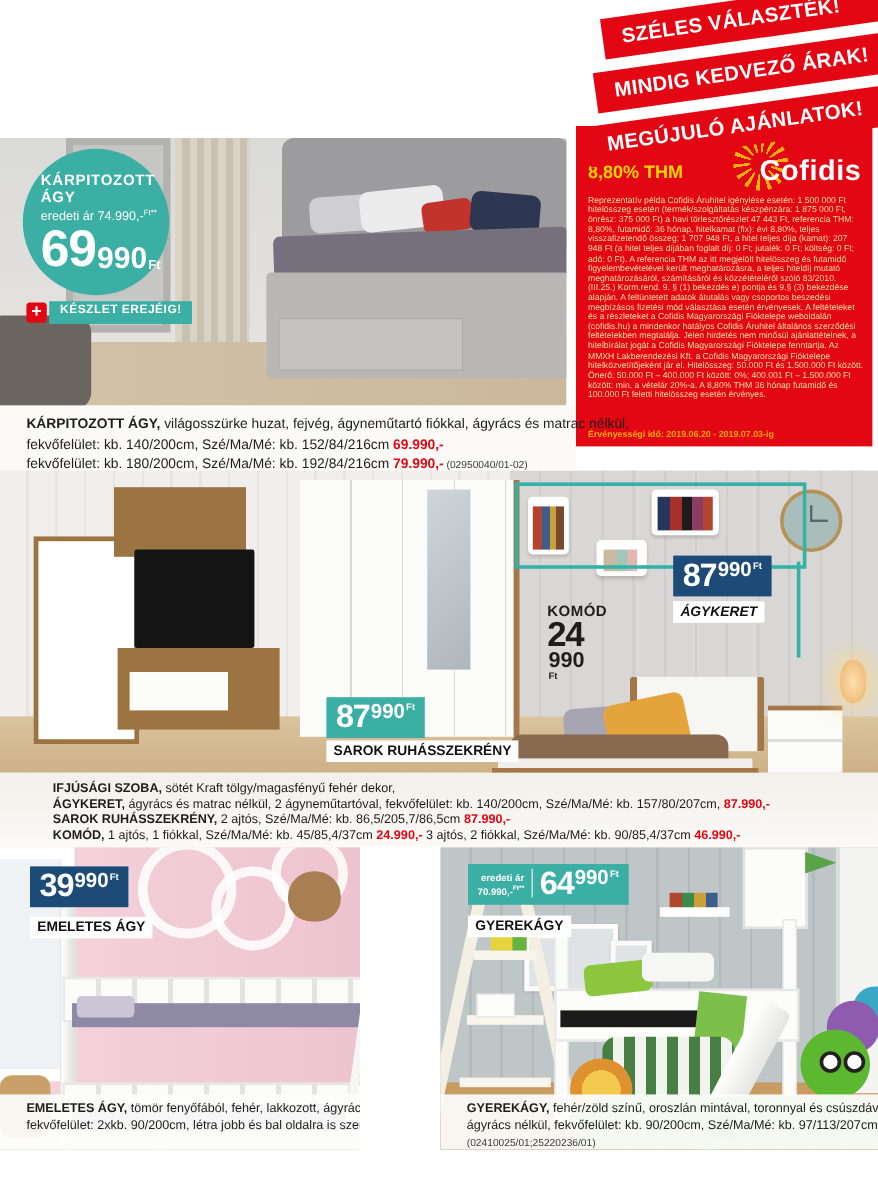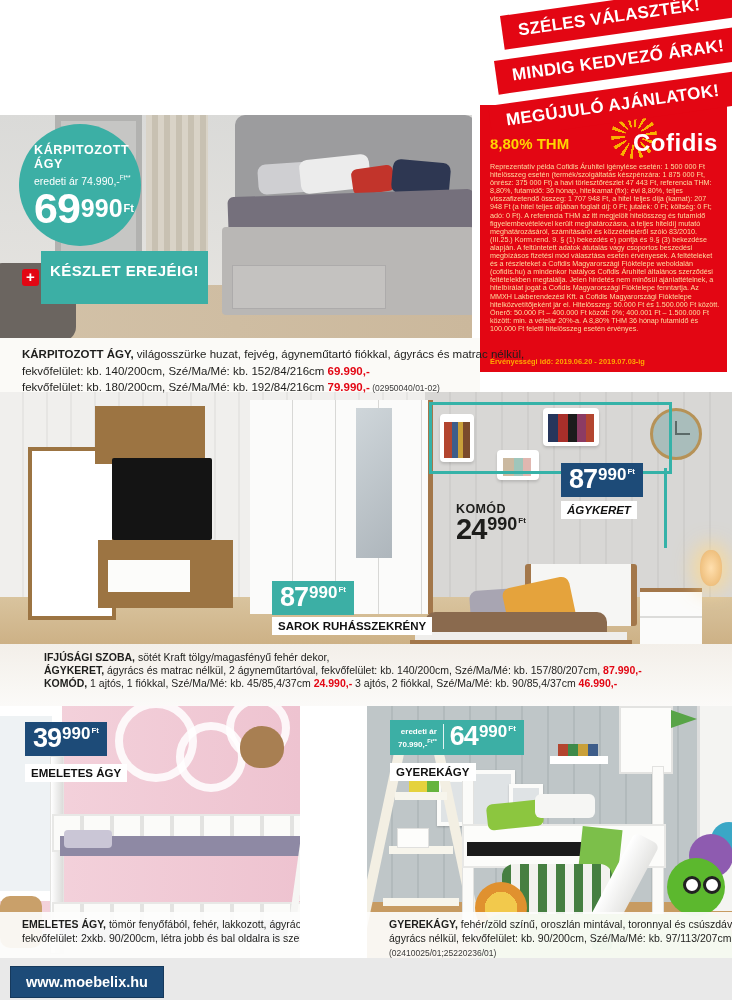--- a/index.html
+++ b/index.html
@@ -143,44 +143,44 @@
   #s4-rug{left:112px;top:208px;width:253px;height:44px;background:#8fc854;border-radius:24px 24px 0 0;}
   #s4-dice{left:225px;top:224px;width:20px;height:20px;background:#4fae2a;border-radius:4px;}
 
   
   .circle-badge{position:absolute;left:19px;top:124px;width:122px;height:122px;border-radius:50%;
     background:#3cafa5;color:#fff;z-index:5;padding:0;display:flex;flex-direction:column;justify-content:center;}
   .cb-inner{padding-left:15px;}
   .cb-title{font-size:12.5px;font-weight:800;letter-spacing:.6px;line-height:14px;width:92px;}
   .cb-orig{font-size:10.5px;margin-top:3px;}
   .cb-orig .ssup{font-size:6.5px;vertical-align:super;}
-  .cb-price{display:flex;align-items:center;margin-top:2px;}
+  .cb-price{display:flex;align-items:flex-end;margin-top:2px;}
   .cb-price .n1{font-size:43px;font-weight:800;line-height:38px;letter-spacing:-1px;}
   .cb-price .n2{font-size:25px;font-weight:800;line-height:24px;margin-left:1px;}
   .cb-price .n3{font-size:11px;font-weight:700;margin-left:1px;margin-top:0;}
   .stock{position:absolute;left:22px;top:251px;display:flex;align-items:center;z-index:5;}
   .plus{width:17px;height:17px;background:#e30613;color:#fff;font-weight:900;font-size:15px;line-height:16px;text-align:center;border-radius:3px;}
-  .pill{height:29px;background:#3cafa5;color:#fff;font-size:15px;font-weight:800;line-height:16px;padding:12px 9px;margin-left:2px;letter-spacing:.4px;}
+  .pill{height:19px;background:#3cafa5;color:#fff;font-size:10px;font-weight:800;line-height:16px;padding:0 9px;margin-left:2px;letter-spacing:.4px;}
 
   
   .pbadge{position:absolute;background:#1d4b78;color:#fff;padding:4px 8px 6px 8px;display:flex;align-items:flex-start;z-index:5;}
   .pbadge.teal{background:#3cafa5;}
   .pbadge .n1{font-size:27px;font-weight:800;line-height:24px;letter-spacing:-1px;}
   .pbadge .n2{font-size:17px;font-weight:800;line-height:16px;margin-left:1px;}
   .pbadge .n3{font-size:8px;font-weight:700;margin-left:1px;}
   .chip{position:absolute;background:#fff;color:#111;font-weight:800;font-size:11.5px;padding:3px 6px;z-index:5;white-space:nowrap;}
   #b-agykeret{left:561px;top:71px;}  #c-agykeret{left:561px;top:109px;font-style:italic;}
   #b-sarok{left:272px;top:189px;}    #c-sarok{left:272px;top:225px;}
   #b-emeletes{left:25px;top:16px;}   #c-emeletes{left:25px;top:58px;}
   #b-gyerek{left:23px;top:14px;}     #c-gyerek{left:23px;top:57px;}
   .orig-col{font-size:8px;line-height:9.5px;font-weight:700;text-align:right;padding:3px 6px 0 0;margin-right:6px;border-right:1px solid rgba(255,255,255,.85);white-space:nowrap;}
   .orig-col .ssup{font-size:5.5px;vertical-align:super;}
   .komod{position:absolute;left:456px;top:110px;color:#1d1d1b;z-index:5;}
   .komod-label{font-size:12.5px;font-weight:800;letter-spacing:.4px;}
-  .komod-price{display:flex;align-items:flex-start;}
+  .komod-price{display:flex;align-items:flex-start;flex-direction:column;}
   .komod-price .n1{font-size:29px;font-weight:800;line-height:26px;letter-spacing:-1px;}
   .komod-price .n2{font-size:18px;font-weight:800;line-height:17px;margin-left:1px;}
   .komod-price .n3{font-size:8px;font-weight:700;margin-left:1px;}
 
   
   .desc{position:absolute;color:#1d1d1b;z-index:2;}
   #desc1{left:0;top:338px;width:480px;height:54px;background:#fbfaf7;padding:8px 0 0 22px;box-sizing:border-box;}
   #desc1 .dline{font-size:11.5px;line-height:16.5px;}
   #desc2{left:0;top:644px;width:732px;height:62px;background:linear-gradient(180deg,#f3efe9,#fbfaf8);padding:7px 0 0 44px;box-sizing:border-box;}
   #desc2 .dline{font-size:10.5px;line-height:13px;}
@@ -309,20 +309,21 @@
       <span class="n1">87</span>
       <span class="n2">990</span>
       <span class="n3">Ft</span>
     </div>
     <div class="chip" id="c-sarok">SAROK RUHÁSSZEKRÉNY</div>
   </div>
 
   <div class="desc" id="desc2">
     <p class="dline"><span class="dlead">IFJÚSÁGI SZOBA,</span><span> sötét Kraft tölgy/magasfényű fehér dekor,</span></p>
     <p class="dline"><span class="dlead">ÁGYKERET,</span><span> ágyrács és matrac nélkül, 2 ágyneműtartóval, fekvőfelület: kb. 140/200cm, Szé/Ma/Mé: kb. 157/80/207cm, </span><span class="dprice">87.990,-</span></p>
+    <p class="dline"><span class="dlead">SAROK RUHÁSSZEKRÉNY,</span><span> 2 ajtós, Szé/Ma/Mé: kb. 86,5/205,7/86,5cm </span><span class="dprice">87.990,-</span></p>
     <p class="dline"><span class="dlead">KOMÓD,</span><span> 1 ajtós, 1 fiókkal, Szé/Ma/Mé: kb. 45/85,4/37cm </span><span class="dprice">24.990,-</span><span> 3 ajtós, 2 fiókkal, Szé/Ma/Mé: kb. 90/85,4/37cm </span><span class="dprice">46.990,-</span></p>
   </div>
 
   <div class="photo" id="p3">
     <div class="abs ring" id="s3-c1"></div>
     <div class="abs ring" id="s3-c2"></div>
     <div class="abs ring" id="s3-c3"></div>
     <div class="abs" id="s3-window"></div>
     <div class="abs" id="s3-floor"></div>
     <div class="abs post" id="s3-postL"></div>
@@ -397,17 +398,14 @@
     </div>
     <div class="chip" id="c-gyerek">GYEREKÁGY</div>
 
     <div class="caption">
       <p class="dline"><span class="dlead">GYEREKÁGY,</span><span> fehér/zöld színű, oroszlán mintával, toronnyal és csúszdával, matrac és</span></p>
       <p class="dline"><span>ágyrács nélkül, fekvőfelület: kb. 90/200cm, Szé/Ma/Mé: kb. 97/113/207cm </span></p>
       <p class="dline"><span class="dcode">(02410025/01;25220236/01)</span></p>
     </div>
   </div>
 
-  <div class="footer">
-    <div class="site-btn">www.moebelix.hu</div>
-  </div>
 
 </div>
 
 </body></html>

